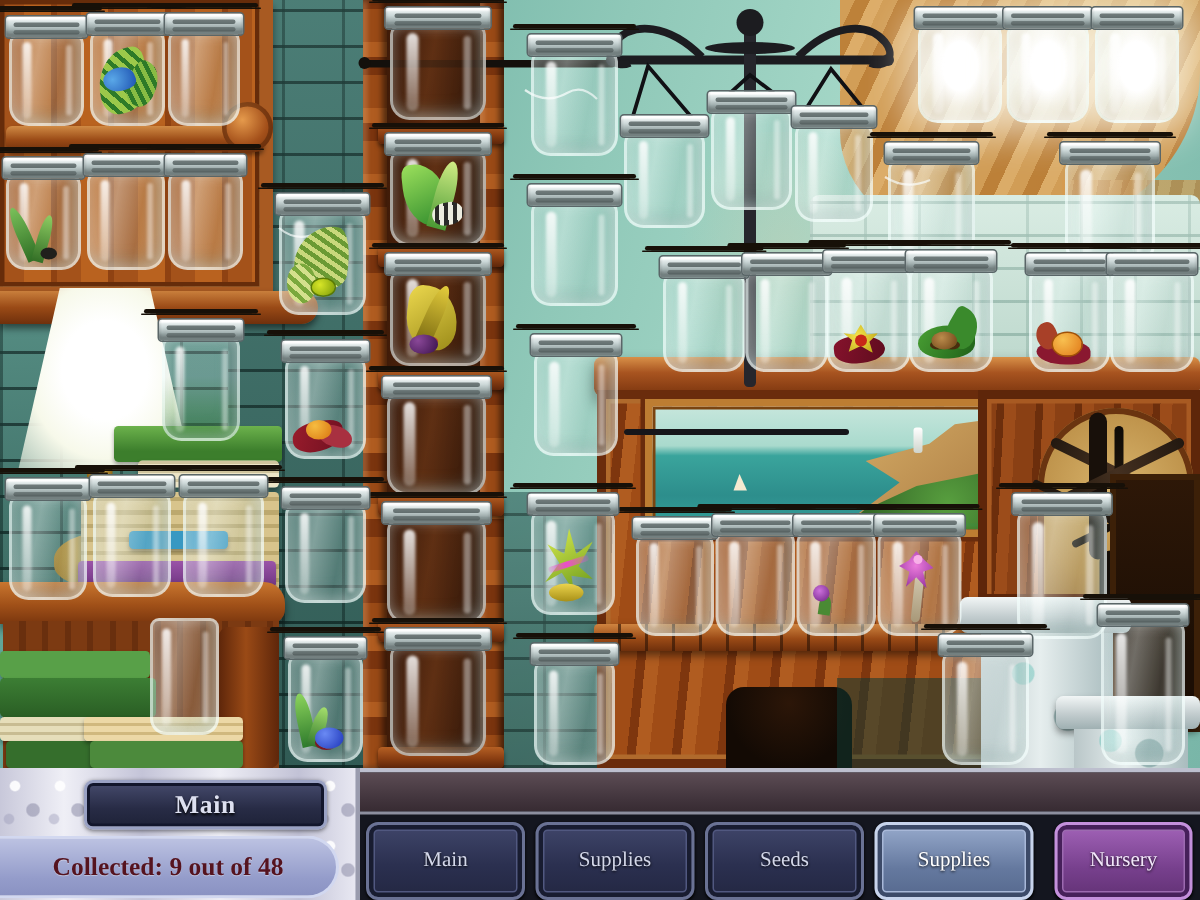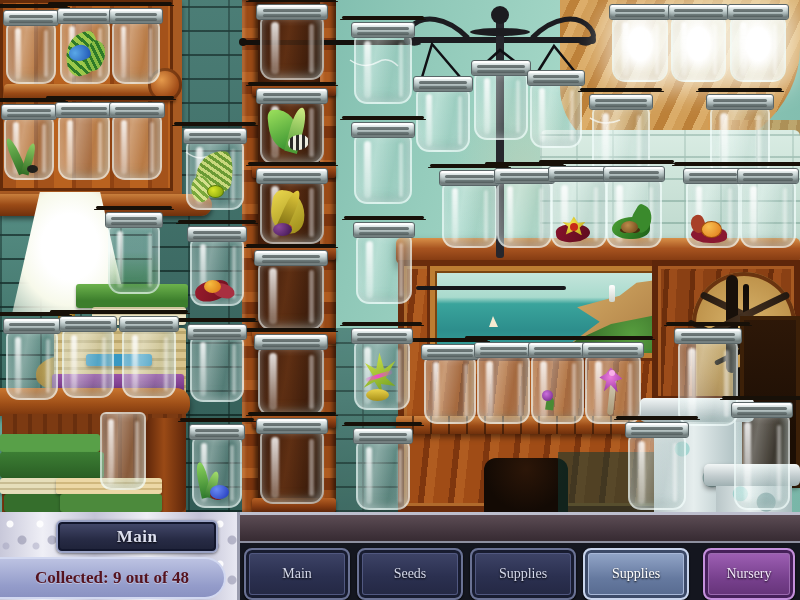--- a/index.html
+++ b/index.html
@@ -590,20 +590,20 @@
 
   <div id="bottombar">
     <div id="silver-left">
       <div id="stats-btn">Main</div>
       <div id="collected">Collected: 9 out of 48</div>
     </div>
     <div id="barright">
       <div id="strip"></div>
       <div id="nav">
           <div class="navbtn">Main</div>
+          <div class="navbtn">Supplies</div>
           <div class="navbtn">Seeds</div>
-          <div class="navbtn">Supplies</div>
           <div class="navbtn active">Supplies</div>
           <div class="navbtn nursery">Nursery</div>
         </div>
     </div>
   </div>
 </div>
 
 </body></html>

